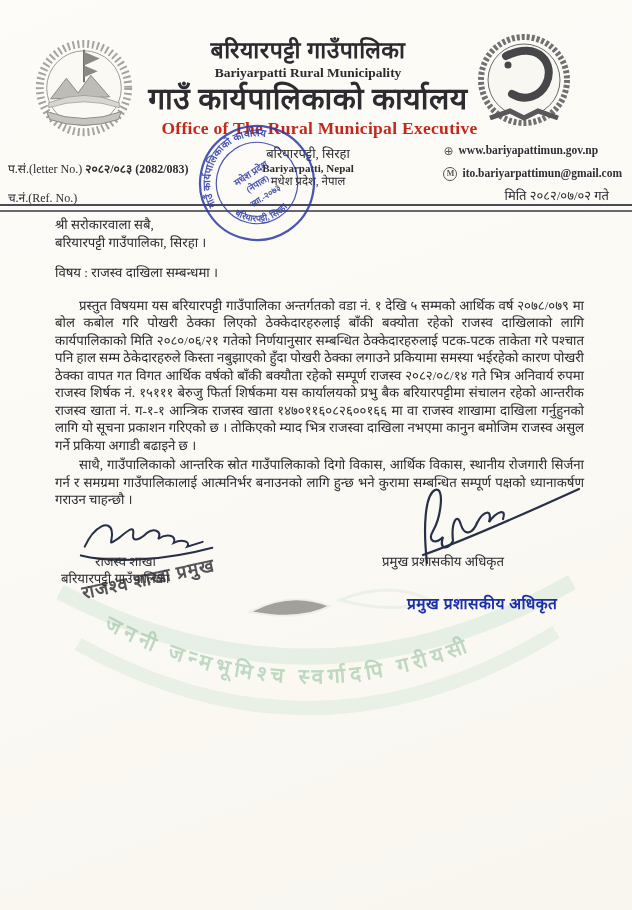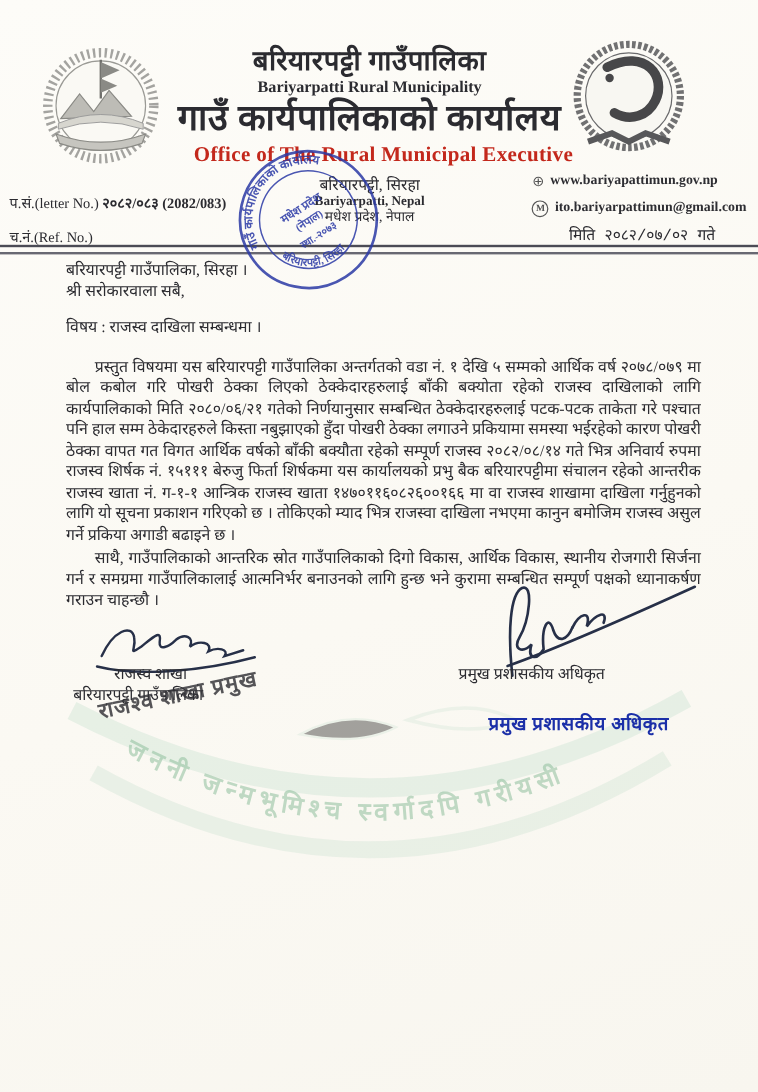--- a/index.html
+++ b/index.html
@@ -25,21 +25,21 @@
   .a-en1{font-size:11px;font-weight:700;}
   .a-np2{font-size:11.5px;}
   .a-en2{font-size:10.5px;font-weight:700;}
   .meta-left{position:absolute;left:8px;top:160px;z-index:1;font-size:12px;}
   .meta-left .val{font-weight:700;}
   .meta-ref{position:absolute;left:8px;top:189px;z-index:1;font-size:12px;}
   .contact{position:absolute;right:10px;top:140px;z-index:1;text-align:left;font-size:11.5px;font-weight:700;color:#2e2e33;line-height:1.9;}
   .contact .row{display:flex;align-items:center;gap:5px;}
   .icon-globe{font-weight:400;font-size:12px;color:#555;font-family:"DejaVu Sans",sans-serif;}
   .icon-mail{display:inline-flex;align-items:center;justify-content:center;width:12px;height:12px;border:1px solid #555;border-radius:50%;font-size:8px;color:#555;font-weight:700;}
-  .date-line{position:absolute;right:36px;top:186px;z-index:1;font-size:13px;font-family:Liberation Mono, monospace;}
+  .date-line{position:absolute;right:23px;top:186px;z-index:1;font-size:13px;}
   .round-stamp{position:absolute;left:196px;top:122px;width:122px;height:122px;z-index:3;transform:rotate(-33deg);opacity:.85;}
   .rule{position:absolute;left:0;right:0;top:204px;height:4px;border-top:2.5px solid #4b4b55;border-bottom:2px solid #686872;z-index:1;}
   
   .letter{position:absolute;left:55px;right:48px;top:216px;z-index:2;font-size:13.2px;line-height:17.5px;}
   .recipient{line-height:18px;}
   .subject{text-align:left;margin:12px 0 15px 0;}
   .para{text-align:justify;text-indent:24px;margin:0 0 2px 0;}
   
   .sigzone{position:relative;height:150px;margin-top:4px;}
   .sig-ink{position:absolute;}
@@ -134,22 +134,22 @@
     </text>
     <text x="60" y="52" text-anchor="middle" font-size="9.5" font-weight="700" fill="#2b3aa6">मधेश प्रदेश</text>
     <text x="60" y="64" text-anchor="middle" font-size="9" font-weight="700" fill="#2b3aa6">(नेपाल)</text>
     <text x="60" y="78" text-anchor="middle" font-size="8.5" font-weight="700" fill="#2b3aa6">स्था.-२०७३</text>
   </svg>
 
   <div class="rule"></div>
 
   <div class="letter">
     <div class="recipient">
+      <div>श्री सरोकारवाला सबै,</div>
       <div>बरियारपट्टी गाउँपालिका, सिरहा ।</div>
-      <div>श्री सरोकारवाला सबै,</div>
     </div>
     <div class="subject">विषय : राजस्व दाखिला सम्बन्धमा ।</div>
     <p class="para">प्रस्तुत विषयमा यस बरियारपट्टी गाउँपालिका अन्तर्गतको वडा नं. १ देखि ५ सम्मको आर्थिक वर्ष २०७८/०७९ मा बोल कबोल गरि पोखरी ठेक्का लिएको ठेक्केदारहरुलाई बाँकी बक्योता रहेको राजस्व दाखिलाको लागि कार्यपालिकाको मिति २०८०/०६/२१ गतेको निर्णयानुसार सम्बन्धित ठेक्केदारहरुलाई पटक-पटक ताकेता गरे पश्चात पनि हाल सम्म ठेकेदारहरुले किस्ता नबुझाएको हुँदा पोखरी ठेक्का लगाउने प्रकियामा समस्या भईरहेको कारण पोखरी ठेक्का वापत गत विगत आर्थिक वर्षको बाँकी बक्यौता रहेको सम्पूर्ण राजस्व २०८२/०८/१४ गते भित्र अनिवार्य रुपमा राजस्व शिर्षक नं. १५१११ बेरुजु फिर्ता शिर्षकमा यस कार्यालयको प्रभु बैक बरियारपट्टीमा संचालन रहेको आन्तरीक राजस्व खाता नं. ग-१-१ आन्त्रिक राजस्व खाता १४७०११६०८२६००१६६ मा वा राजस्व शाखामा दाखिला गर्नुहुनको लागि यो सूचना प्रकाशन गरिएको छ । तोकिएको म्याद भित्र राजस्वा दाखिला नभएमा कानुन बमोजिम राजस्व असुल गर्ने प्रकिया अगाडी बढाइने छ ।</p>
     <p class="para">साथै, गाउँपालिकाको आन्तरिक स्रोत गाउँपालिकाको दिगो विकास, आर्थिक विकास, स्थानीय रोजगारी सिर्जना गर्न र समग्रमा गाउँपालिकालाई आत्मनिर्भर बनाउनको लागि हुन्छ भने कुरामा सम्बन्धित सम्पूर्ण पक्षको ध्यानाकर्षण गराउन चाहन्छौ ।</p>
 
     <div class="sigzone">
 
       <svg class="sig-ink sig-left-svg" width="145" height="50" viewBox="0 0 150 50">
         <g fill="none" stroke="#273048" stroke-width="2.1" stroke-linecap="round">
           <path d="M8,34 C18,12 34,6 36,18 C38,28 30,34 42,26 C52,18 60,10 58,22 C57,30 66,26 72,20 C80,14 88,18 84,26 C92,20 104,22 100,30 C108,26 118,28 114,34 L130,29"></path>

